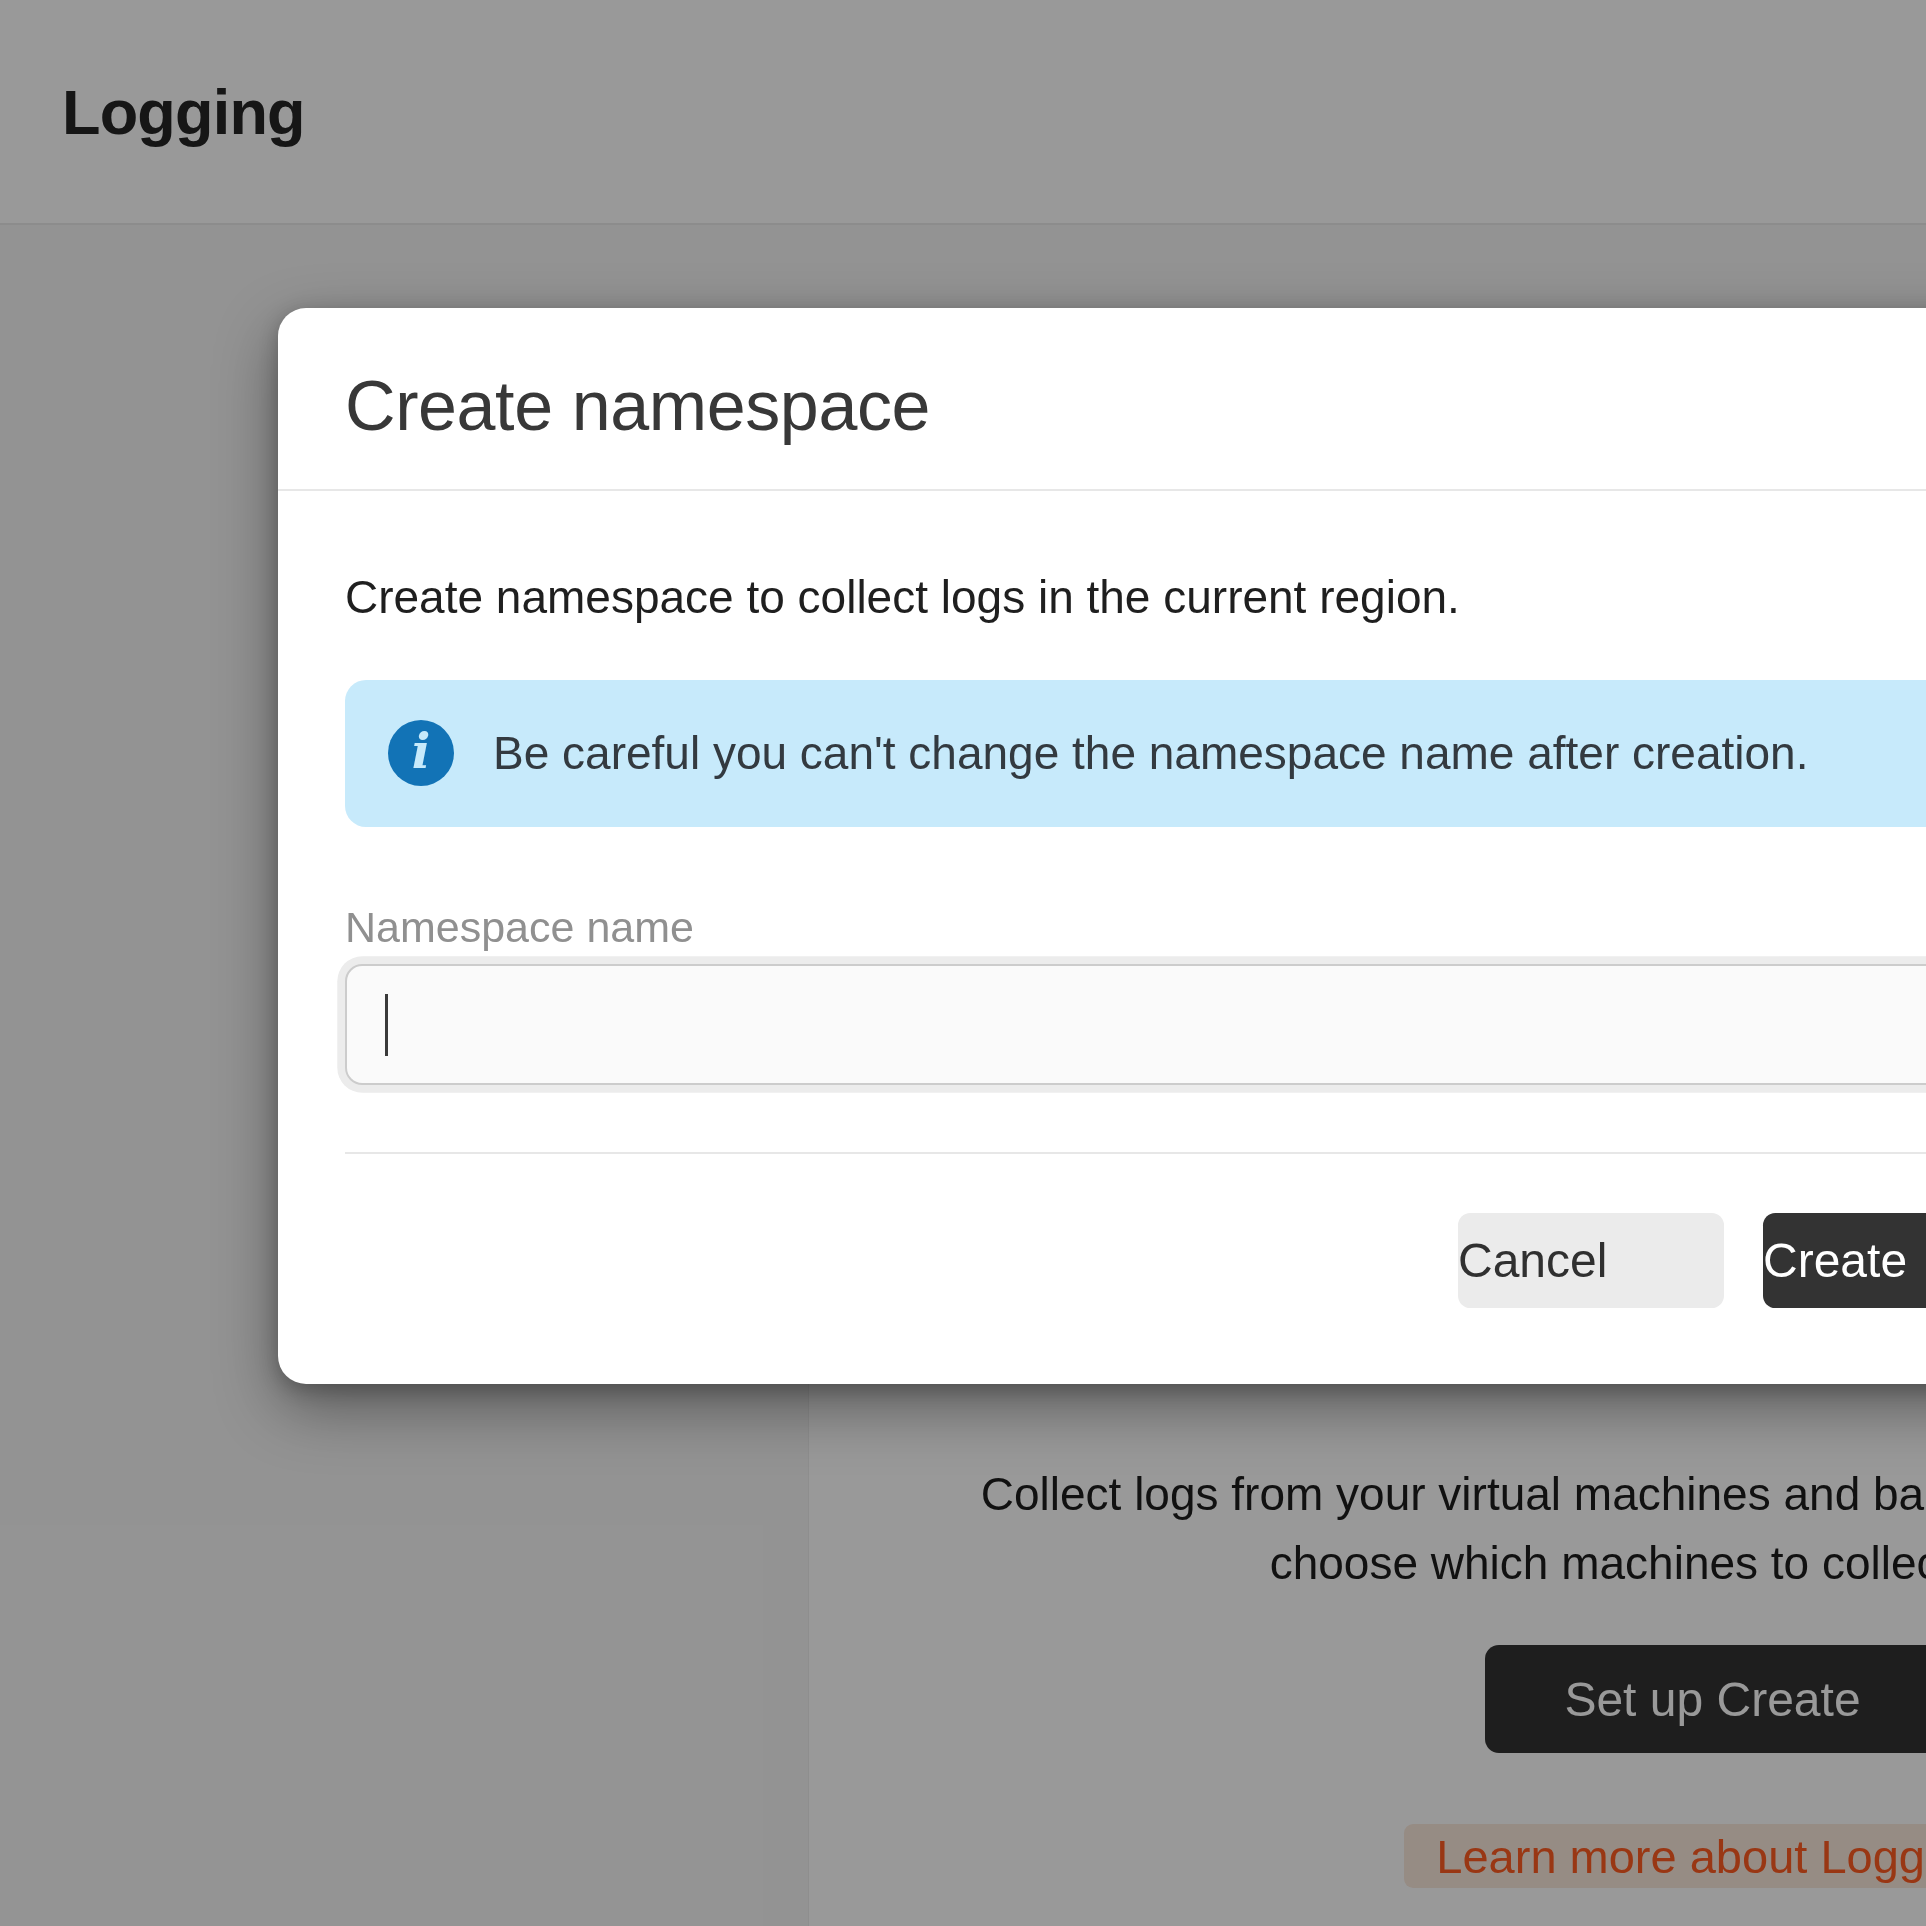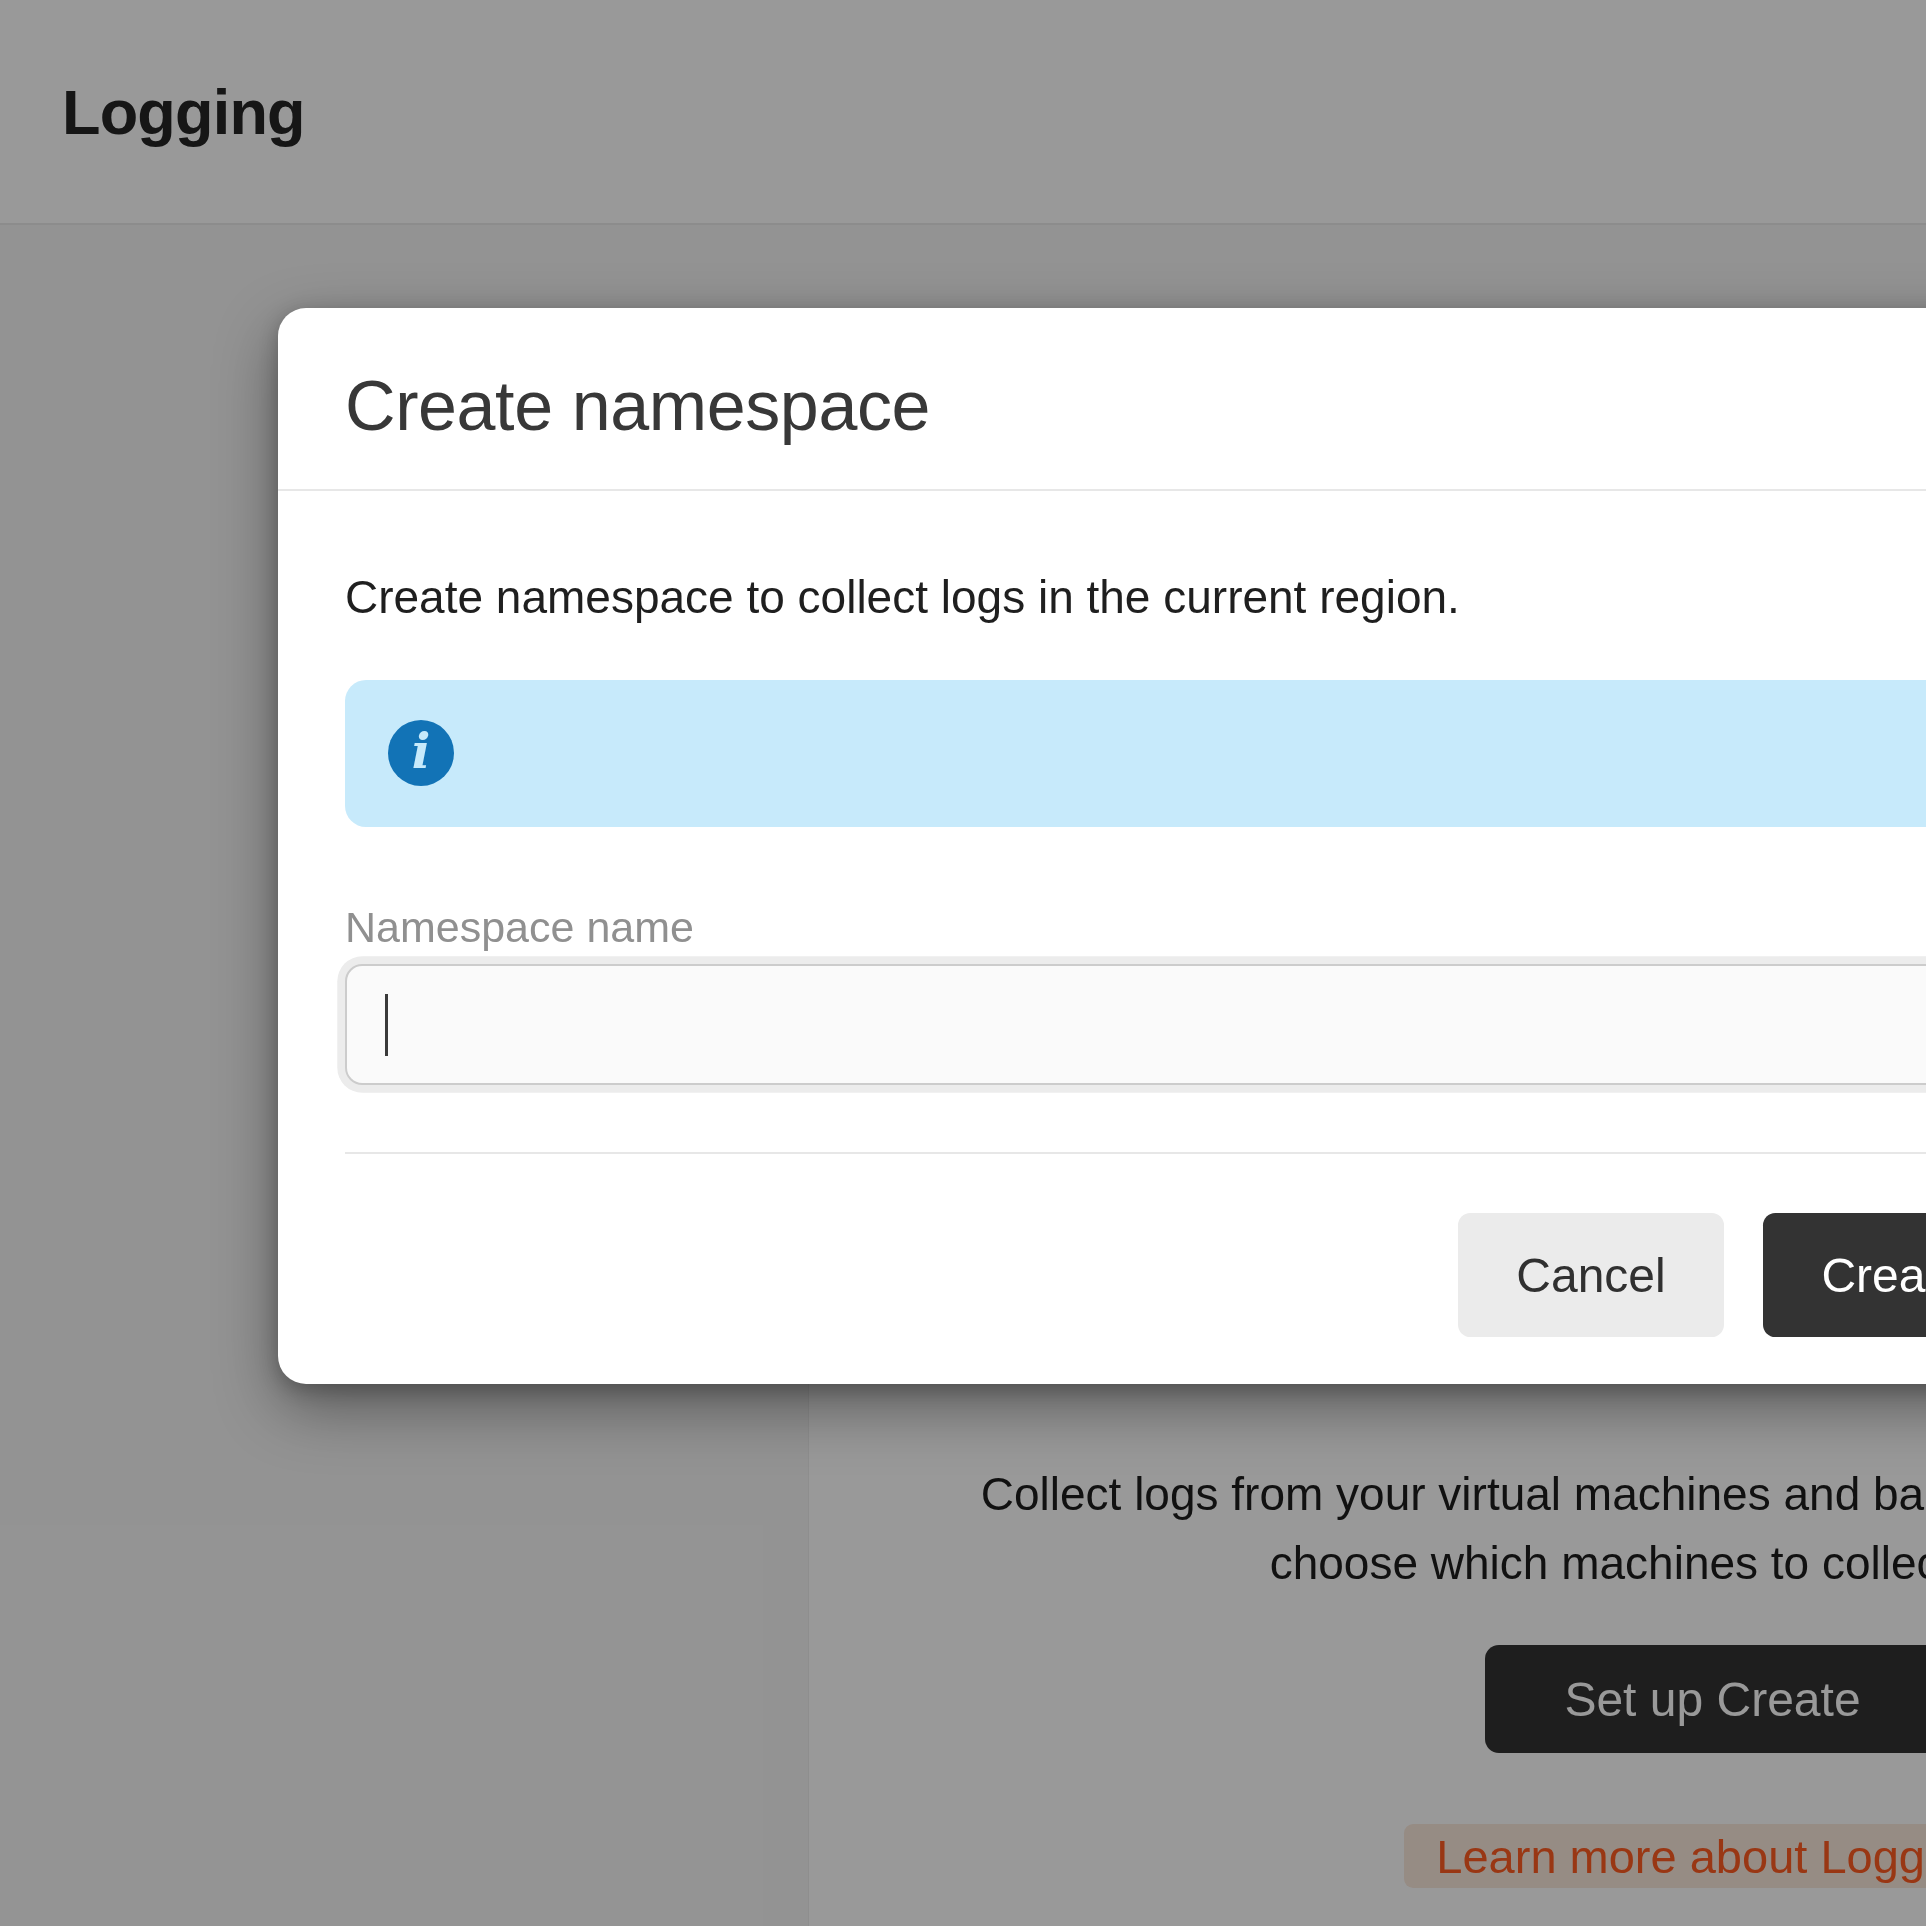--- a/index.html
+++ b/index.html
@@ -88,23 +88,23 @@
   .input-caret{
     position:absolute;left:40px;top:50%;transform:translateY(-50%);
     width:3.1px;height:62px;background:#3a3a3a;
   }
   .footer-divider{margin-top:67px;}
   .modal-footer{
     flex:1;display:flex;justify-content:flex-end;align-items:flex-start;
     gap:39px;padding:59px 64px 0;
   }
   .btn{
-    height:124px;border:none;border-radius:12.3px;cursor:pointer;
+    height:95px;border:none;border-radius:12.3px;cursor:pointer;
     font-size:48px;font-family:inherit;
-    display:flex;align-items:center;justify-content:center;
+    display:flex;align-items:center;
   }
   .btn-cancel{min-width:266px;background:#ebebeb;color:#303030;}
   .btn-create{min-width:261px;background:var(--dark-button,#333333);color:#ffffff;}
 </style>
 </head>
 <body>
 
 <div class="page">
 
   <div class="app-header">
@@ -137,20 +137,21 @@
     </div>
     <div class="divider"></div>
 
     <div class="modal-body">
       <div class="modal-description">Create namespace to collect logs in the current region.</div>
 
       <div class="info-alert">
         <div class="info-icon">
           <span class="info-icon-glyph">i</span>
         </div>
+        <div class="info-alert-text">Be careful you can't change the namespace name after creation.</div>
       </div>
 
       <div class="field-label">Namespace name</div>
 
       <div class="input-wrap">
         <input class="text-input" type="text" value="" style="">
         <span class="input-caret"></span>
       </div>
 
       <div class="divider footer-divider"></div>

